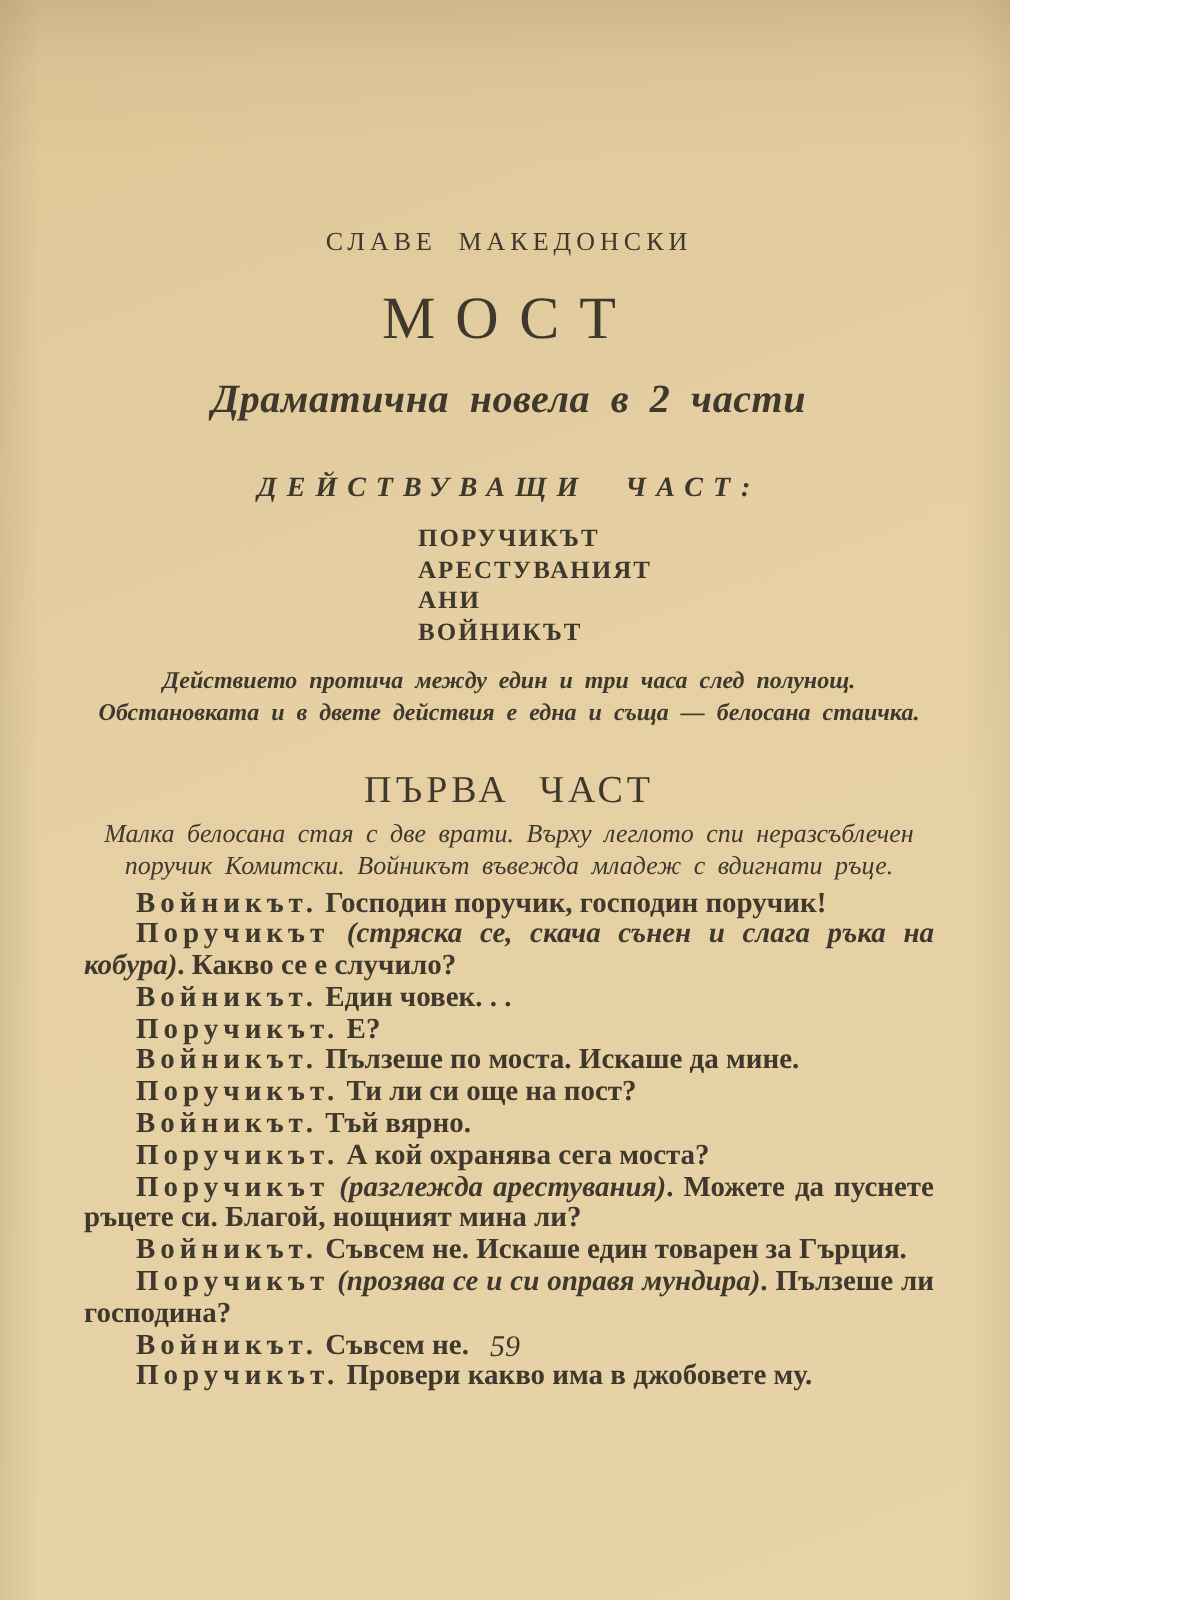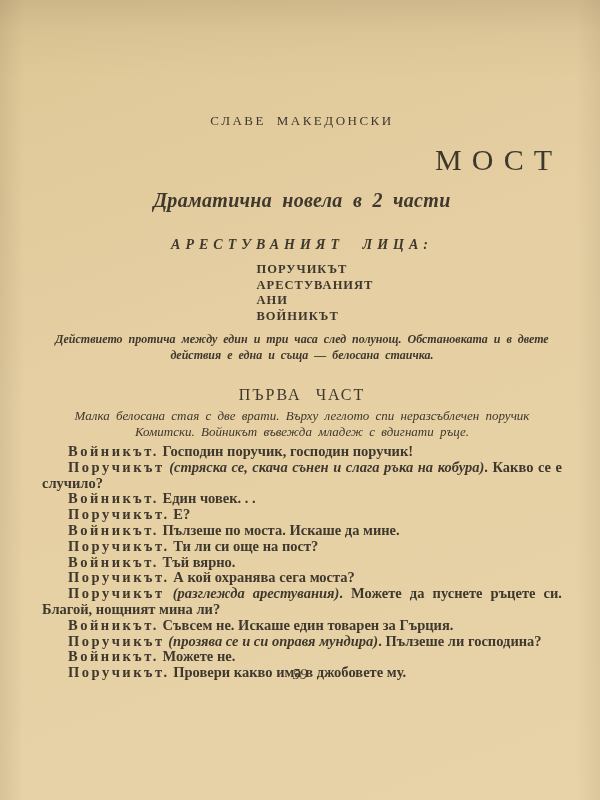--- a/index.html
+++ b/index.html
@@ -1,39 +1,39 @@
 <!DOCTYPE html>
 <html><head>
 <meta charset="utf-8">
 <style>
   html,body{margin:0;padding:0;}
   .page{
     position:relative;
-    width:600px;height:800px;
+    width:505px;height:800px;
     background:
       linear-gradient(180deg, rgba(110,88,55,0.16) 0%, rgba(110,88,55,0.05) 4%, rgba(0,0,0,0) 10%),
       linear-gradient(90deg, rgba(110,88,55,0.13) 0%, rgba(0,0,0,0) 4%, rgba(0,0,0,0) 96%, rgba(110,88,55,0.10) 100%),
       linear-gradient(160deg, #dec796 0%, #e5cfa3 40%, #e8d3a8 100%);
     font-family:"Liberation Serif", serif;
     color:#3e382d;
     overflow:hidden;
   }
   .content{
     position:absolute; left:42px; right:38px; top:0;
     padding-top:114px;
   }
   .author{
     text-align:center;
     font-size:13px; line-height:14px;
     letter-spacing:2.5px;
     word-spacing:5px;
   }
   .title{
     margin-top:16px;
-    text-align:right;
+    text-align:center;
     font-size:30px; line-height:32px;
     letter-spacing:10px;
     font-weight:normal;
   }
   .subtitle{
     margin-top:15px;
     text-align:center;
     font-size:20px; line-height:19px;
     font-style:italic; font-weight:bold;
     word-spacing:5px; letter-spacing:0.3px;
@@ -57,21 +57,21 @@
   .setting-note{
     margin-top:7px;
     text-align:center;
     font-size:12px; line-height:16px;
     font-style:italic; font-weight:bold;
     word-spacing:3px;
   }
   .part-heading{
     margin-top:24px;
     text-align:center;
-    font-size:16px; line-height:16px;
+    font-size:19px; line-height:16px;
     letter-spacing:2px; word-spacing:8px;
   }
   .scene-desc{
     margin-top:5px;
     text-align:center;
     font-size:13px; line-height:16px;
     font-style:italic; font-weight:normal;
     word-spacing:3px;
   }
   .dialog{ margin-top:4px;font-weight:bold; }
@@ -95,21 +95,21 @@
 
 <div class="page">
   <div class="content">
 
     <div class="author">СЛАВЕ МАКЕДОНСКИ</div>
 
     <div class="title">МОСТ</div>
 
     <div class="subtitle">Драматична новела в 2 части</div>
 
-    <div class="cast-heading">АРЕСТУВАНИЯТ ЛИЦА:</div>
+    <div class="cast-heading">ДЕЙСТВУВАЩИ ЧАСТ:</div>
 
     <div class="cast-wrap">
       <div class="cast">
         <div>ПОРУЧИКЪТ</div>
         <div>АРЕСТУВАНИЯТ</div>
         <div>АНИ</div>
         <div>ВОЙНИКЪТ</div>
       </div>
     </div>
 
@@ -124,20 +124,20 @@
         <p><span class="speaker">Поручикът</span><span class="direction"> (стряска се, скача сънен и слага ръка на кобура)</span><span>. Какво се е случило?</span></p>
         <p><span class="speaker">Войникът.</span><span> Един човек. . .</span></p>
         <p><span class="speaker">Поручикът.</span><span> Е?</span></p>
         <p><span class="speaker">Войникът.</span><span> Пълзеше по моста. Искаше да мине.</span></p>
         <p><span class="speaker">Поручикът.</span><span> Ти ли си още на пост?</span></p>
         <p><span class="speaker">Войникът.</span><span> Тъй вярно.</span></p>
         <p><span class="speaker">Поручикът.</span><span> А кой охранява сега моста?</span></p>
         <p><span class="speaker">Поручикът</span><span class="direction"> (разглежда арестувания)</span><span>. Можете да пуснете ръцете си. Благой, нощният мина ли?</span></p>
         <p><span class="speaker">Войникът.</span><span> Съвсем не. Искаше един товарен за Гърция.</span></p>
         <p><span class="speaker">Поручикът</span><span class="direction"> (прозява се и си оправя мундира)</span><span>. Пълзеше ли господина?</span></p>
-        <p><span class="speaker">Войникът.</span><span> Можете не.</span></p>
+        <p><span class="speaker">Войникът.</span><span> Съвсем не.</span></p>
         <p><span class="speaker">Поручикът.</span><span> Провери какво има в джобовете му.</span></p>
       </div>
 
   </div>
 
   <div class="pageno">59</div>
 </div>
 
 </body></html>

